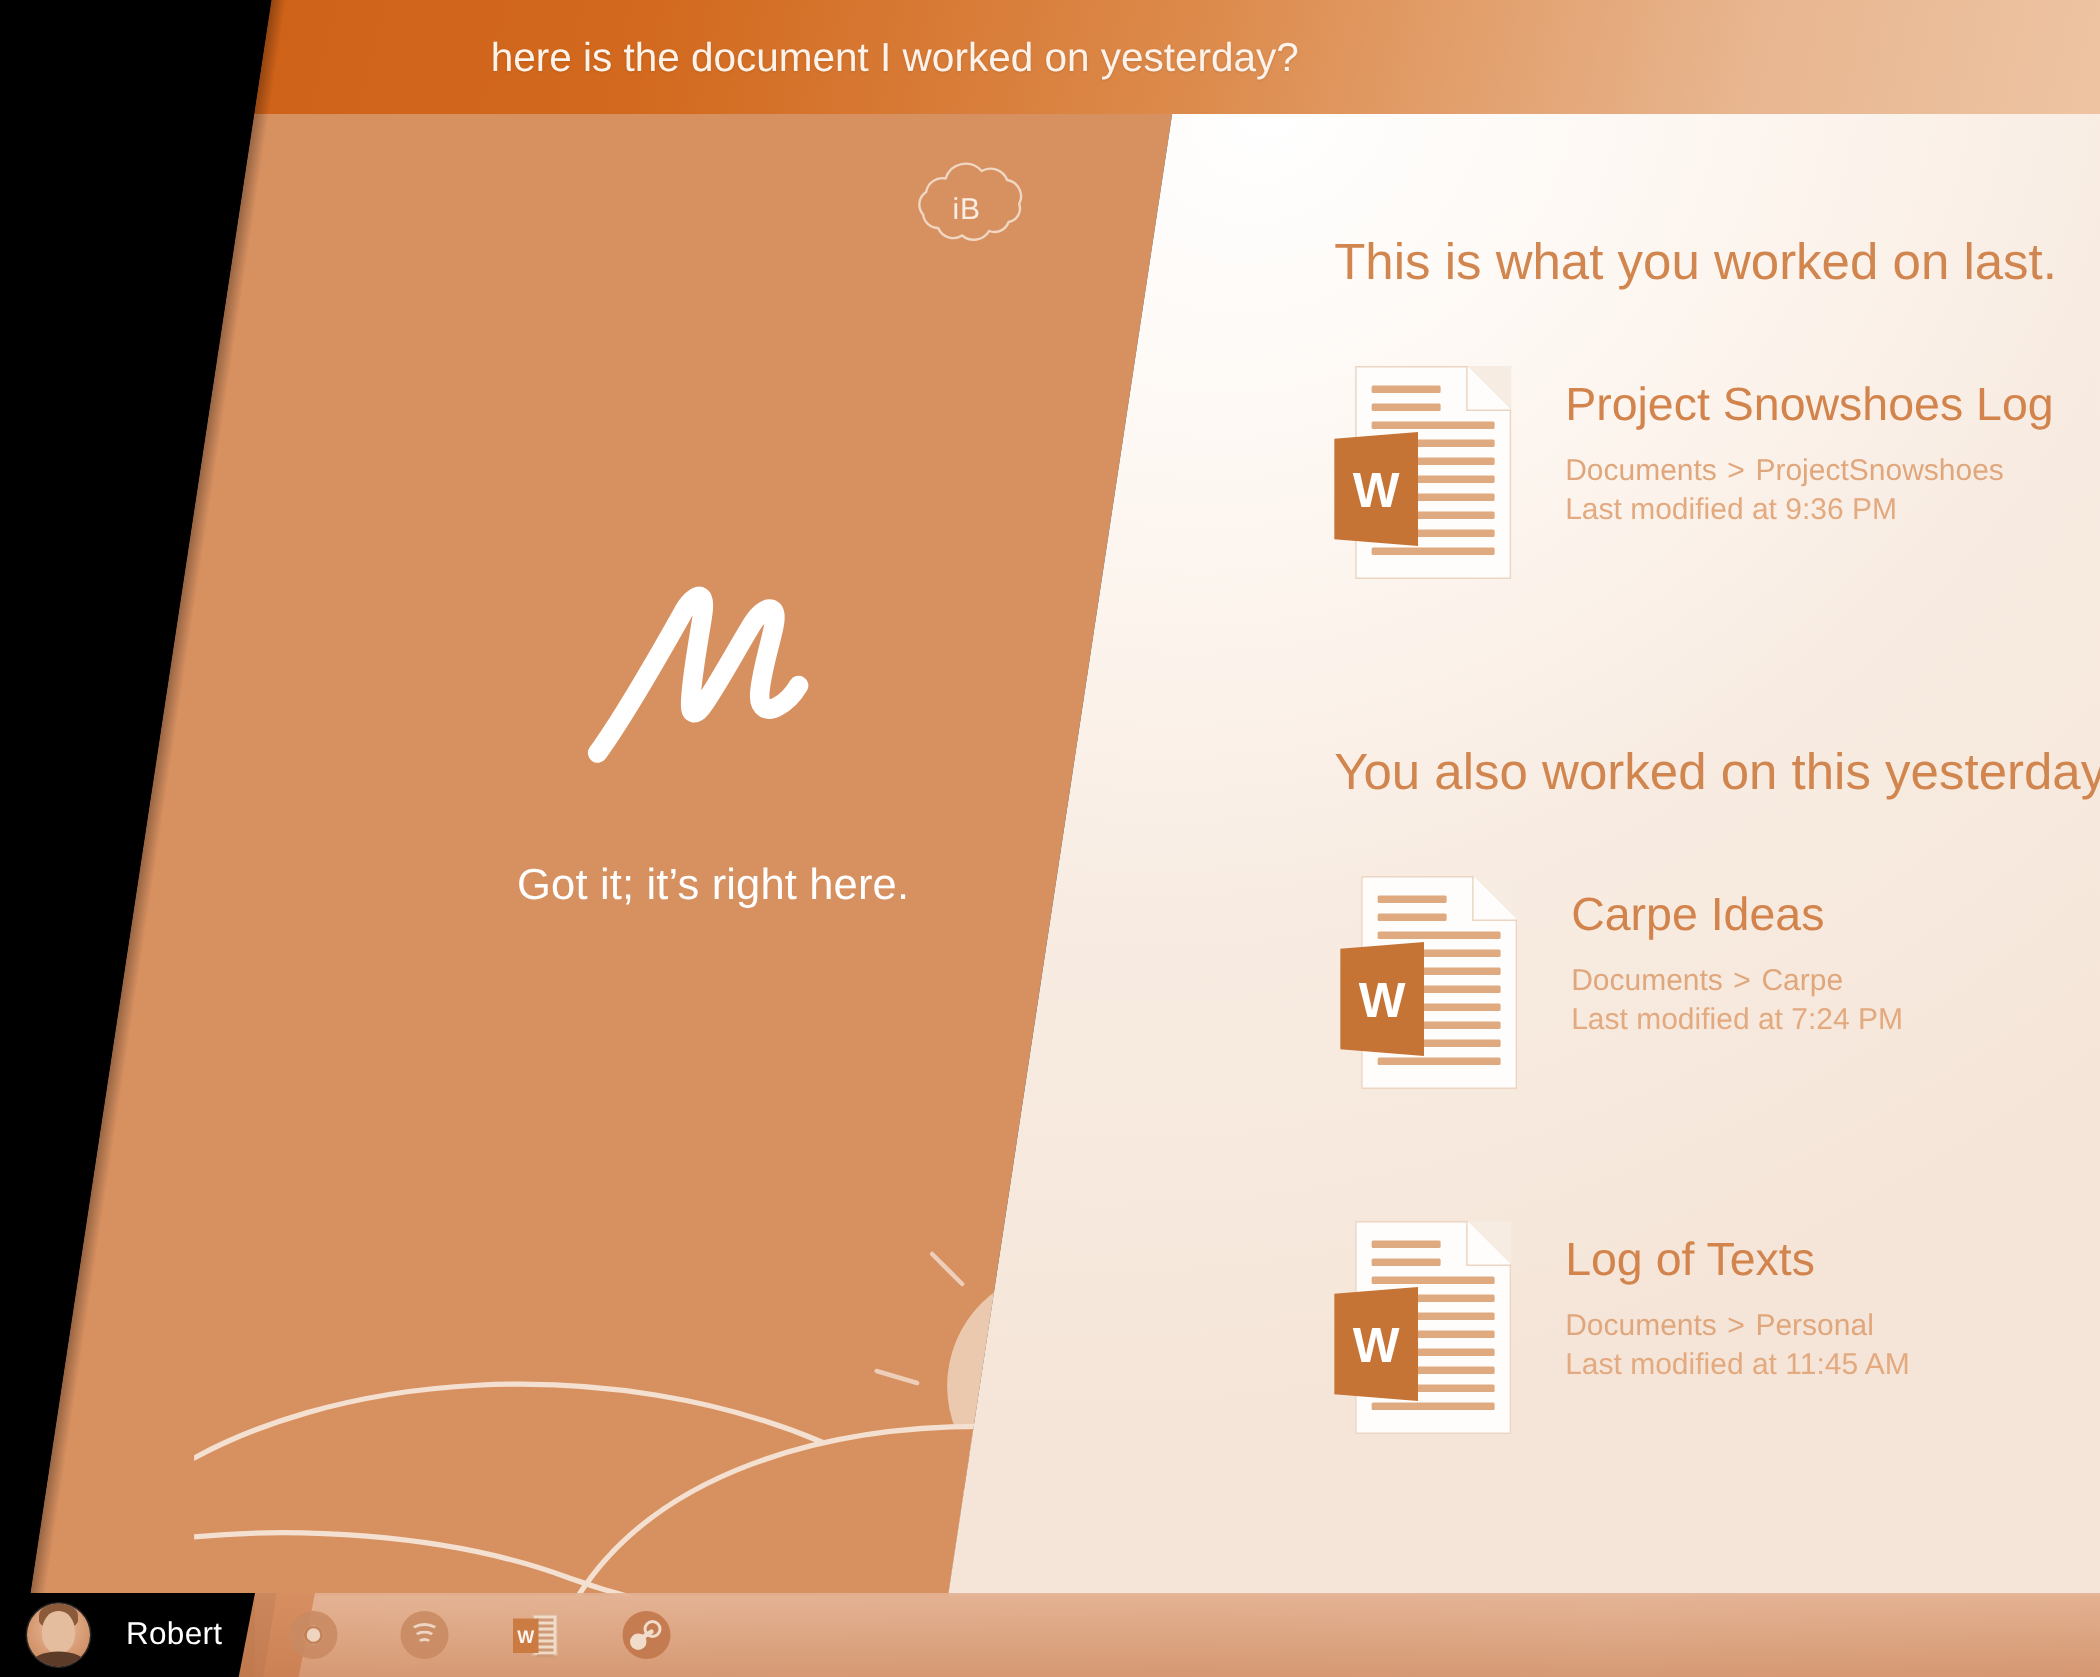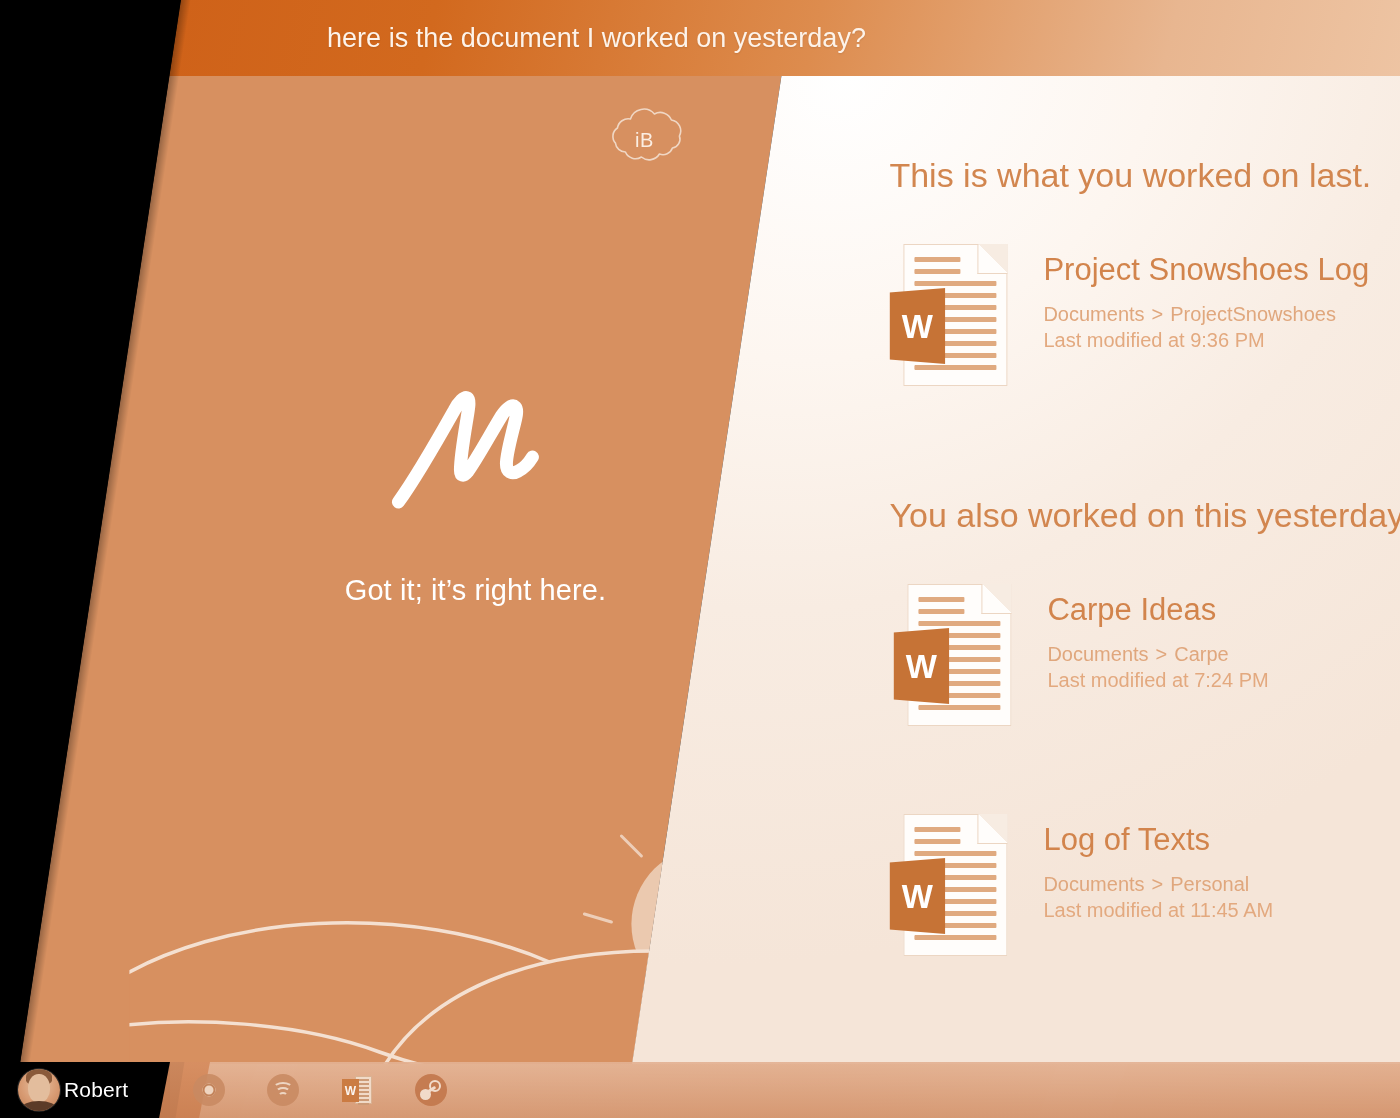--- a/index.html
+++ b/index.html
@@ -50,21 +50,21 @@
     overflow: hidden;
   }
   .taskbar-skew-left {
     position: absolute; left: -40px; top: 0;
     width: 220px; height: 56px;
     background: #000;
     transform: skewX(-9deg);
   }
   .taskbar-user {
     position: absolute; left: 18px; top: 0; height: 56px;
-    display: flex; align-items: center; gap: 4px;
+    display: flex; align-items: center; gap: 24px;
     z-index: 3;
   }
   .avatar {
     width: 42px; height: 42px; border-radius: 50%;
     overflow: hidden;
     background: radial-gradient(circle at 50% 38%, #e7c1a2 0%, #d79a72 55%, #c07f55 100%);
     position: relative;
     box-shadow: 0 0 0 1px rgba(255,255,255,0.15);
     flex: 0 0 auto;
   }

